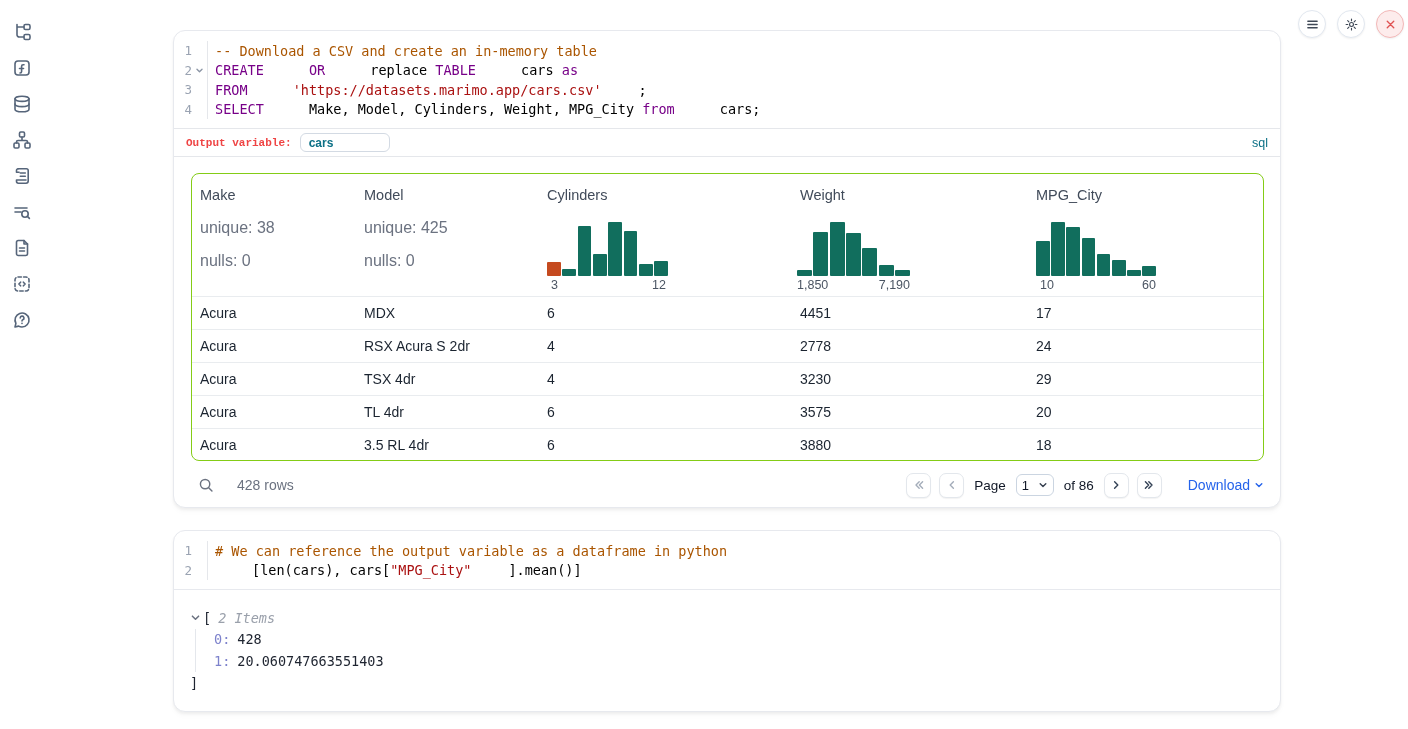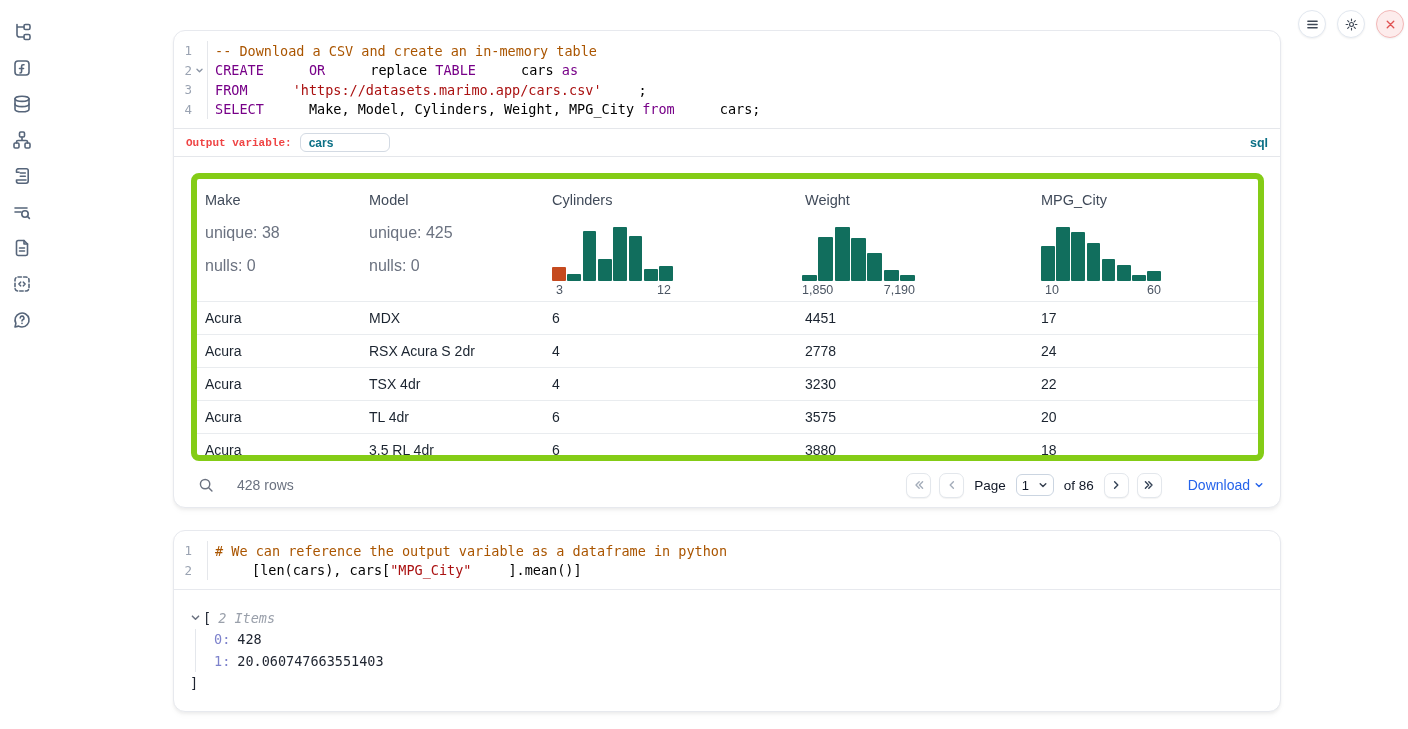--- a/index.html
+++ b/index.html
@@ -36,24 +36,24 @@
   .code-text { padding-left:7px; white-space:pre; color:#000; }
   .tk-c { color:#aa5500; } .tk-k { color:#770088; } .tk-s { color:#aa1111; } .tk-p { color:#000;padding-left:37px; }
 
   
   .outvar { height:29px; border-top:1px solid #e5e7eb; border-bottom:1px solid #e5e7eb;
     display:flex; align-items:center; padding:0 12px; }
   .outvar-label { font-size:11px; font-weight:bold; color:#ef4444;font-family:Liberation Mono, monospace; }
   .outvar-input { margin-left:8px; width:90px; height:19px; border:1px solid #d3dae3;
     border-radius:6px; font-size:12px; font-weight:bold; color:#0c7086;
     padding:0 8px; outline:none; font-family:"Liberation Sans", sans-serif; }
-  .lang-badge { margin-left:auto; font-size:12.5px; font-weight:bold; color:#0c7086; }
-
-  
-  .tbl { margin:16px 16px 0 17px; height:288px; border:6px solid #84cc16;
+  .lang-badge { margin-left:auto; font-size:12.5px; font-weight:normal; color:#0c7086; }
+
+  
+  .tbl { margin:16px 16px 0 17px; height:288px; border:1px solid #84cc16;
     border-radius:8px; overflow:hidden; background:#fff; }
   .tbl-grid { display:grid; grid-template-columns:164px 183px 253px 236px 1fr; }
   .thead { height:122px; }
   .hcell { padding:12px 8px 0 8px; display:flex; flex-direction:column; }
   .hname { font-size:14.5px; color:#414b5a; line-height:18px; }
   .hstat { margin-top:16px; font-size:16px; color:#6b7280; line-height:16.5px; }
   .hstat:first-of-type { margin-top:9px; }
   .hist { margin-top:auto; margin-bottom:4px; }
   .hist-bars { display:flex; align-items:flex-end; gap:1.5px; height:54px; }
   .hist-bar { flex:1; border-radius:1px; }
@@ -304,21 +304,21 @@
           <div class="tcell">RSX Acura S 2dr</div>
           <div class="tcell">4</div>
           <div class="tcell">2778</div>
           <div class="tcell">24</div>
         </div>
         <div class="trow tbl-grid">
           <div class="tcell">Acura</div>
           <div class="tcell">TSX 4dr</div>
           <div class="tcell">4</div>
           <div class="tcell">3230</div>
-          <div class="tcell">22</div>
+          <div class="tcell">29</div>
         </div>
         <div class="trow tbl-grid">
           <div class="tcell">Acura</div>
           <div class="tcell">TL 4dr</div>
           <div class="tcell">6</div>
           <div class="tcell">3575</div>
           <div class="tcell">20</div>
         </div>
         <div class="trow tbl-grid">
           <div class="tcell">Acura</div>

